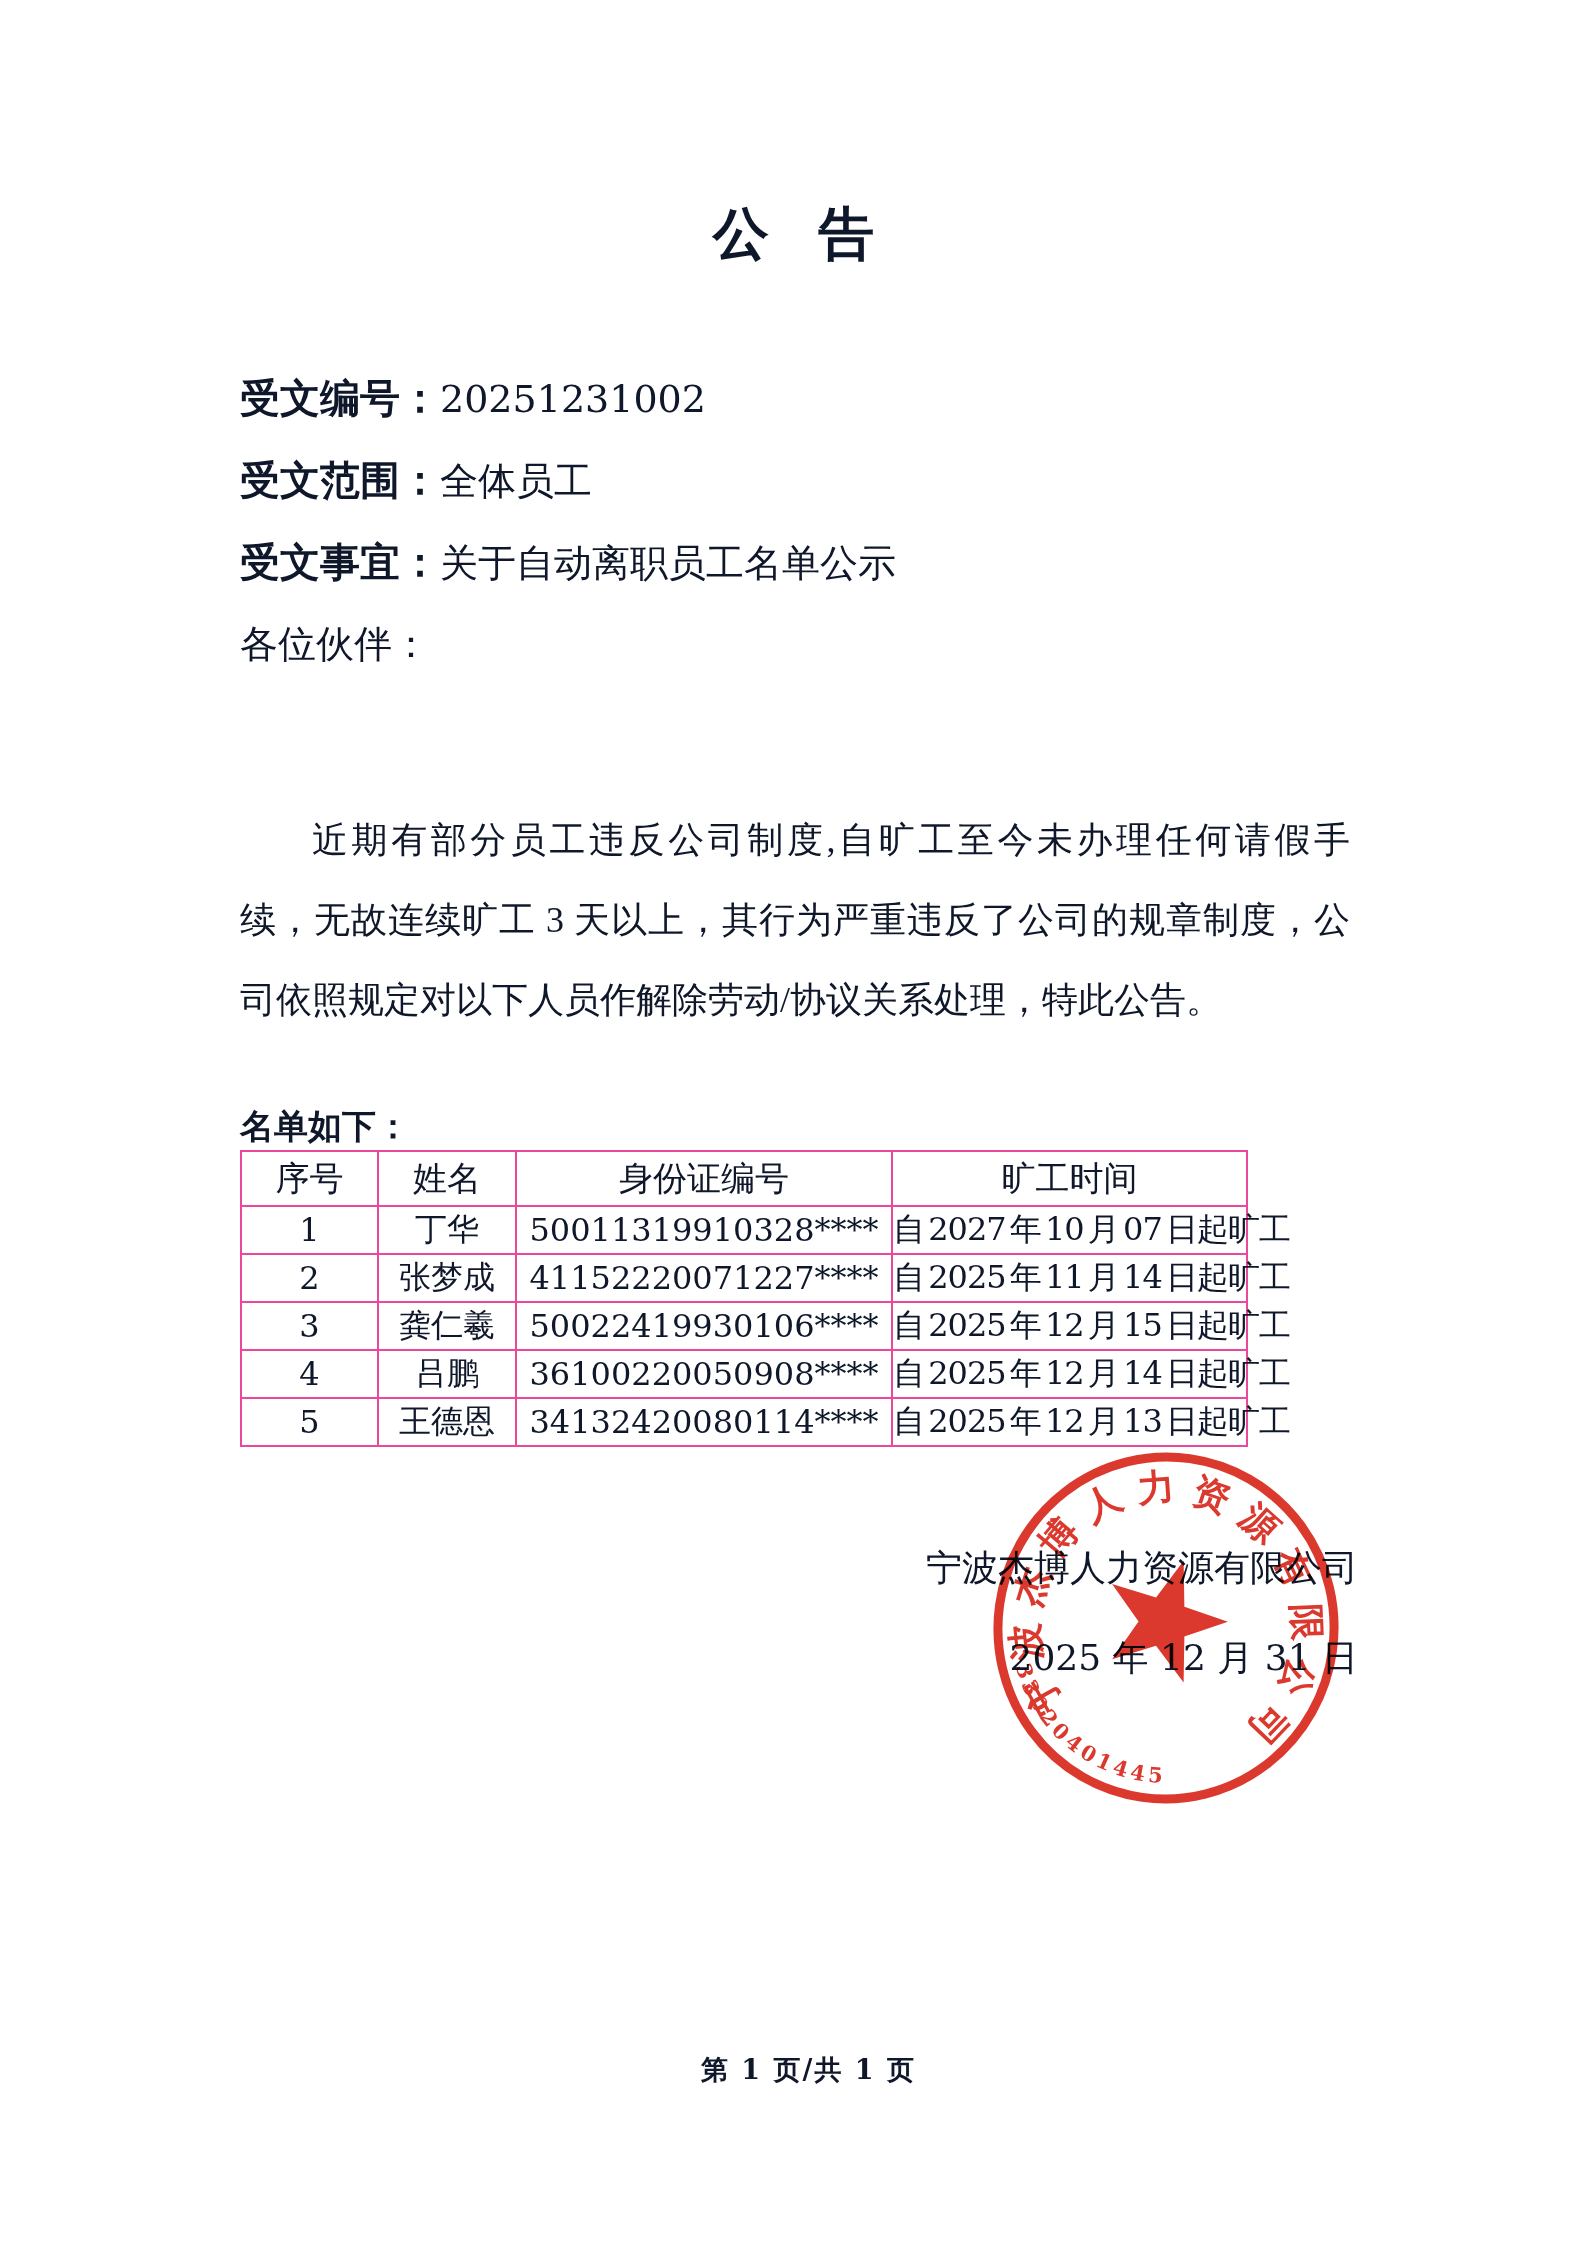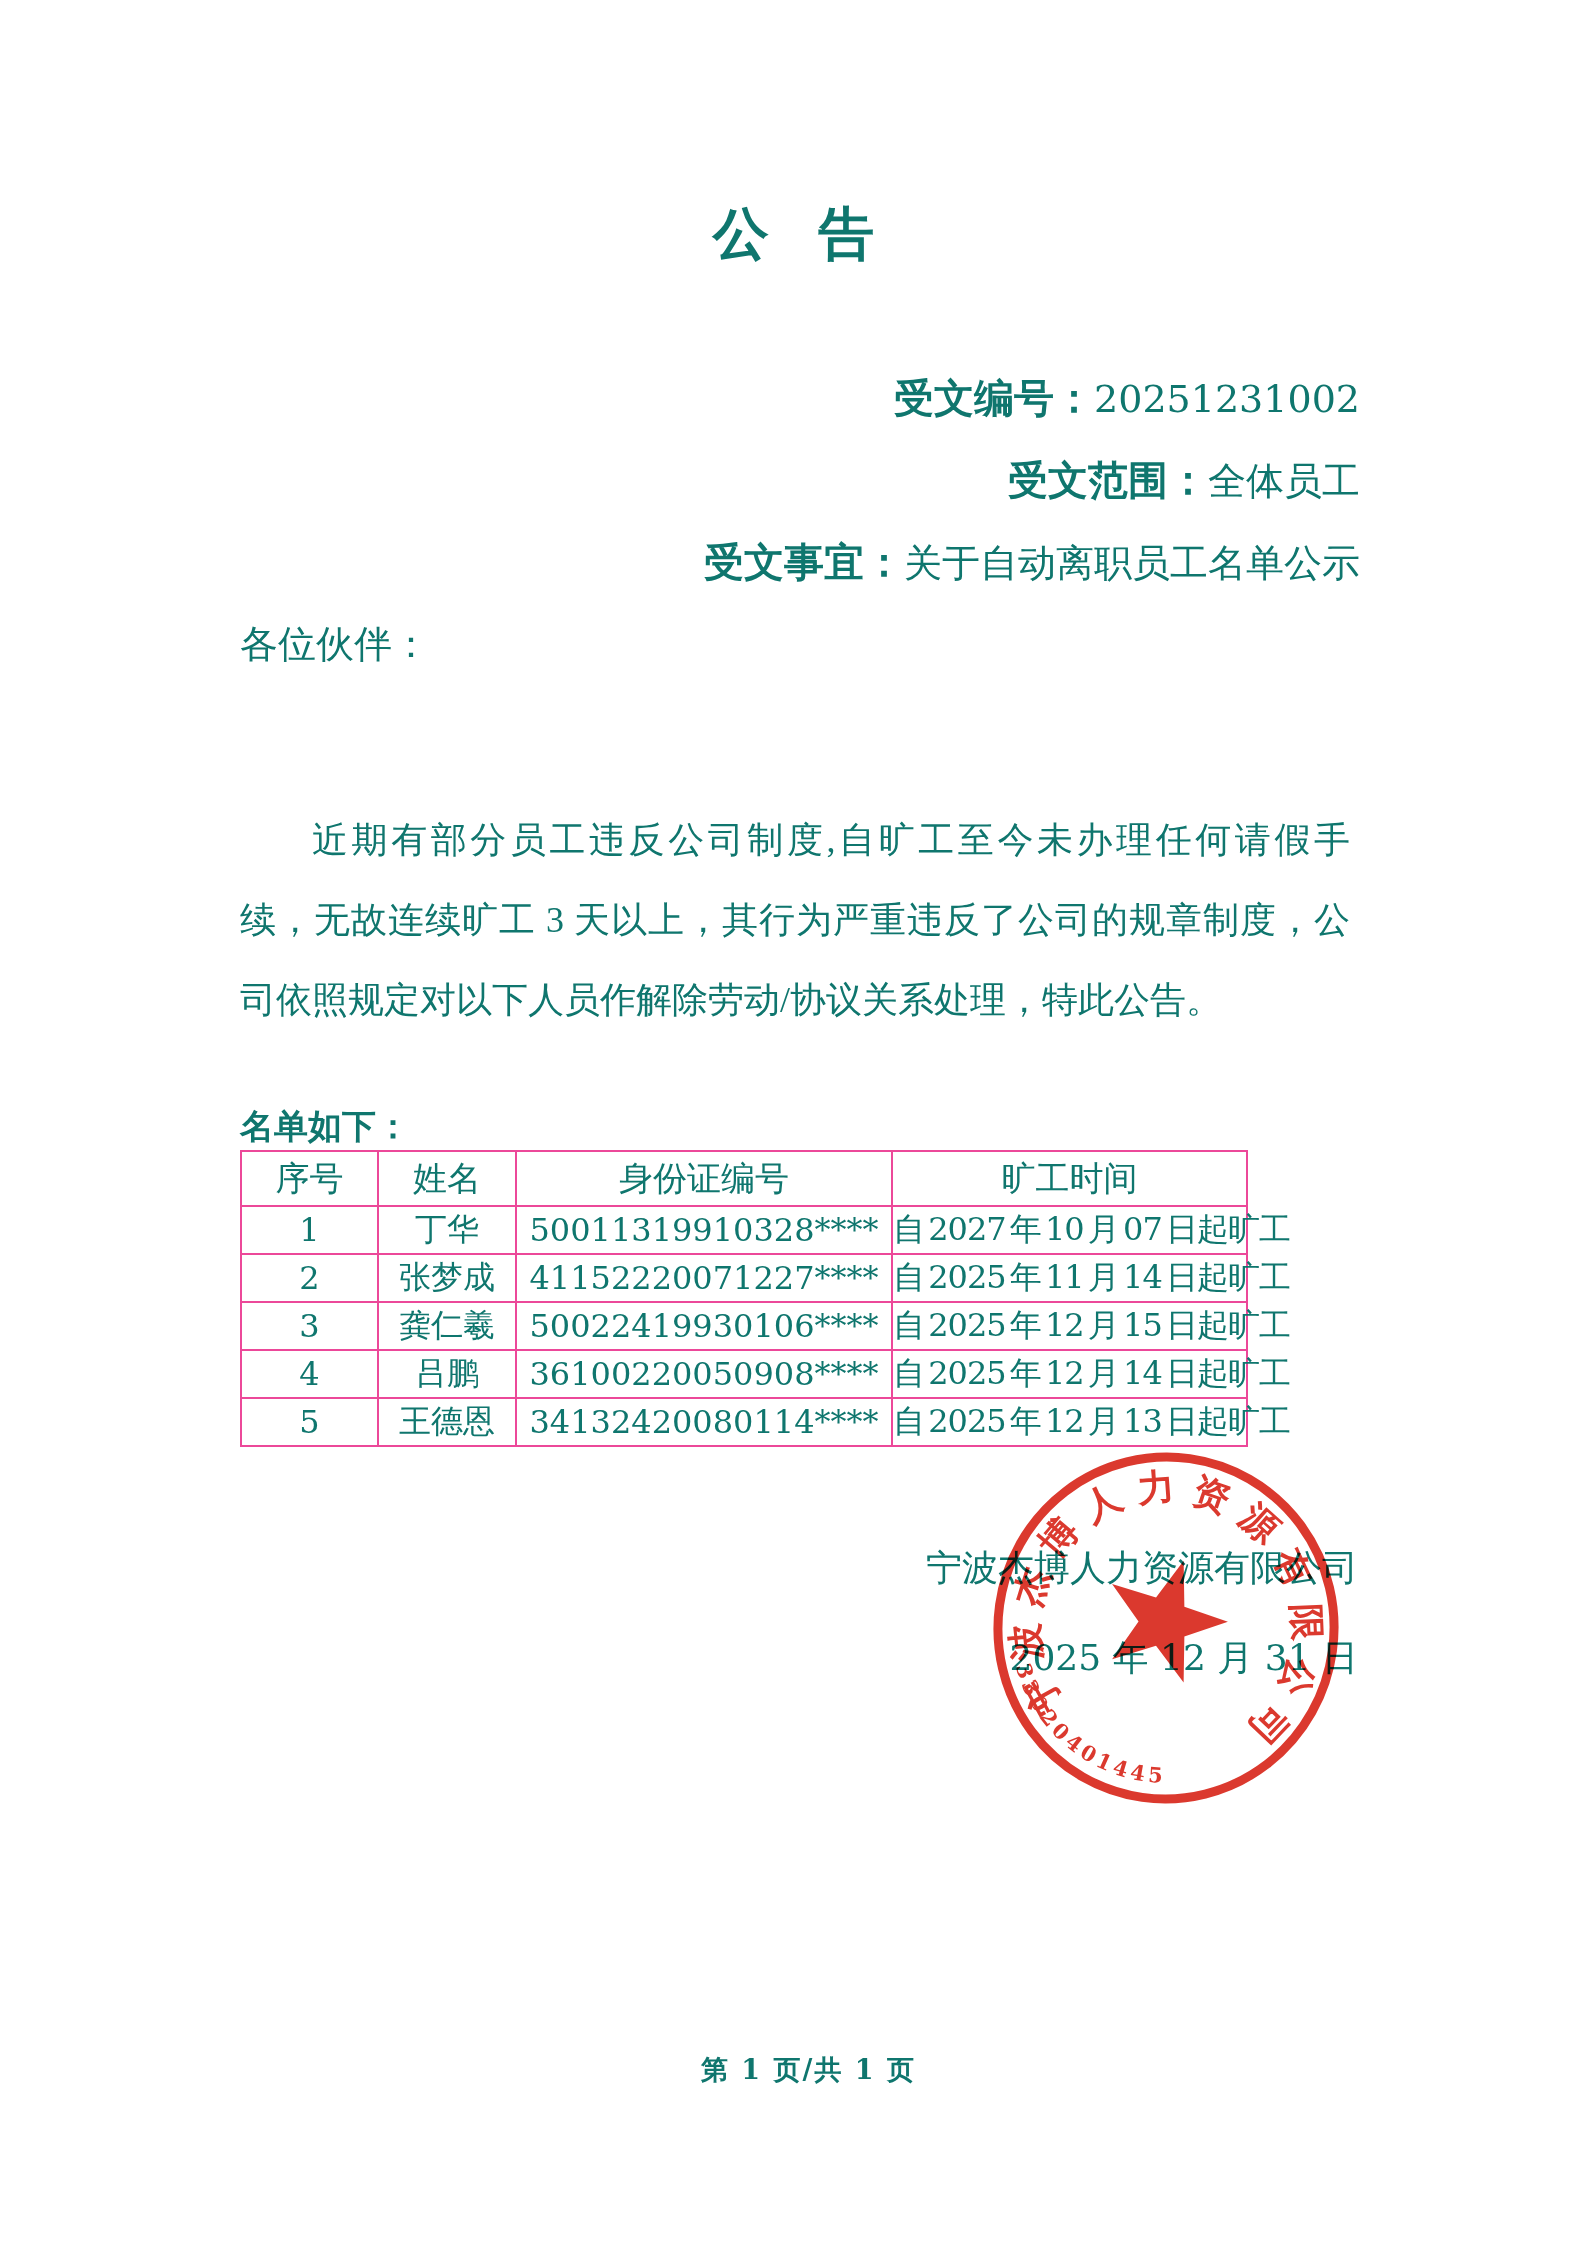--- a/index.html
+++ b/index.html
@@ -2,33 +2,33 @@
 <html><head>
 <meta charset="utf-8">
 <style>
   * { margin:0; padding:0; box-sizing:border-box; }
   html,body { background:#e8e8e8; }
   .page {
     position:relative;
     width:1587px; height:2245px;
     margin:0 auto;
     background:#ffffff;
-    color:#0f766e;
+    color:#0f172a;
     font-family:"DejaVu Serif","Liberation Serif",serif;
     overflow:hidden;
   }
   .doc-title {
     position:absolute; left:0; top:200px; width:100%;
     text-align:center;
     font-size:56px; font-weight:bold;
     word-spacing:30px;
     line-height:66px;
   }
   .fields { position:absolute; left:240px; top:357px; width:1120px; }
-  .field-line { height:82px; line-height:82px; white-space:nowrap;text-align:right; }
+  .field-line { height:82px; line-height:82px; white-space:nowrap; }
   .field-label { font-size:40px; font-weight:bold; }
   .field-value { font-size:38px; }
   .salutation { height:82px; line-height:82px; font-size:38px; }
   .paragraph {
     position:absolute; left:240px; top:800px; width:1110px;
     font-size:36px;
     font-family:Liberation Serif, serif;
   }
   .para-line {
     height:80px; line-height:80px;

